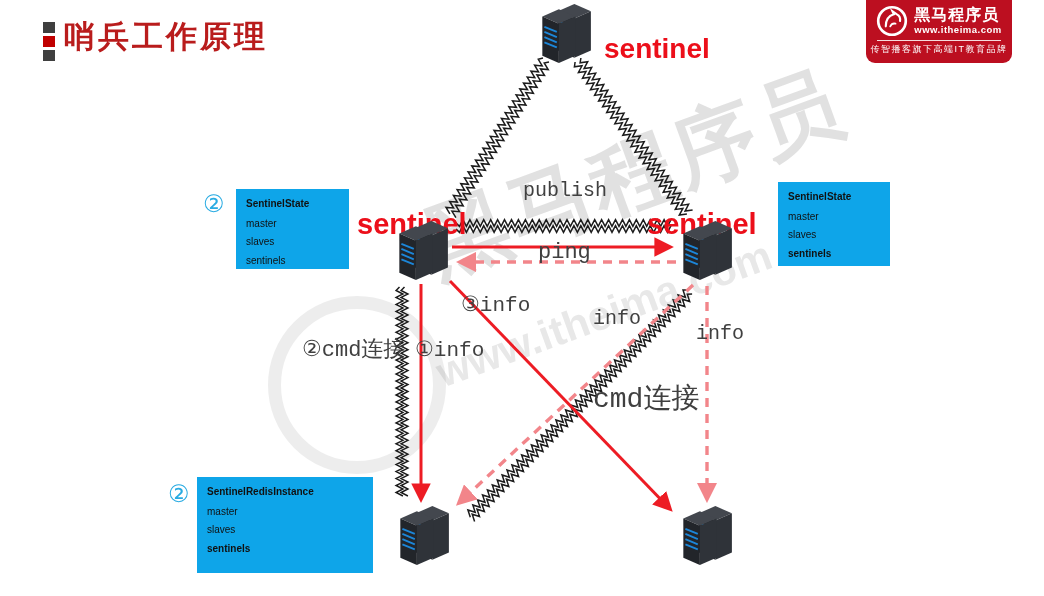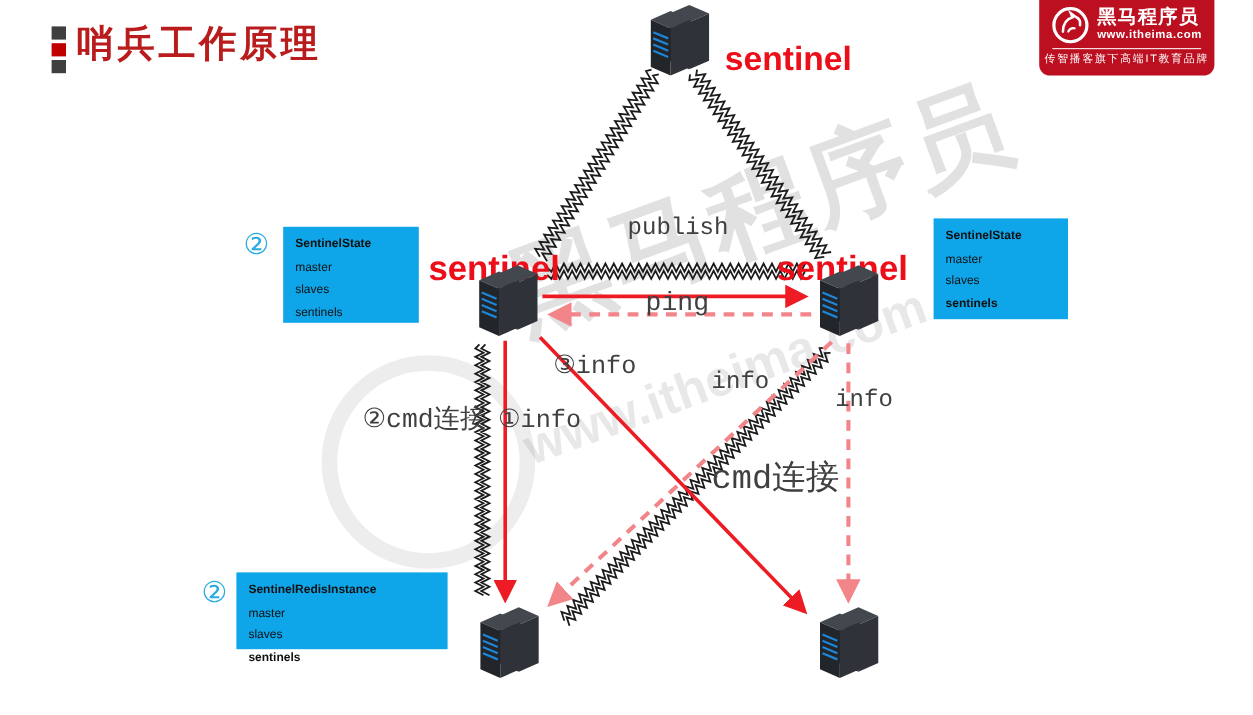--- a/index.html
+++ b/index.html
@@ -199,20 +199,20 @@
   </div>
 
   <div class="ibox" style="left:778px;top:182px;width:112px;height:84px;">
     <div class="ititle">SentinelState</div>
     <div>master</div>
     <div>slaves</div>
     <div class="bold">sentinels</div>
   </div>
 
   <div class="badge" style="left:168px;top:482px;">②</div>
-  <div class="ibox" style="left:197px;top:477px;width:176px;height:64px;">
+  <div class="ibox" style="left:197px;top:477px;width:176px;height:96px;">
     <div class="ititle">SentinelRedisInstance</div>
     <div>master</div>
     <div>slaves</div>
     <div class="bold">sentinels</div>
   </div>
 
 </div>
 
 </body></html>

